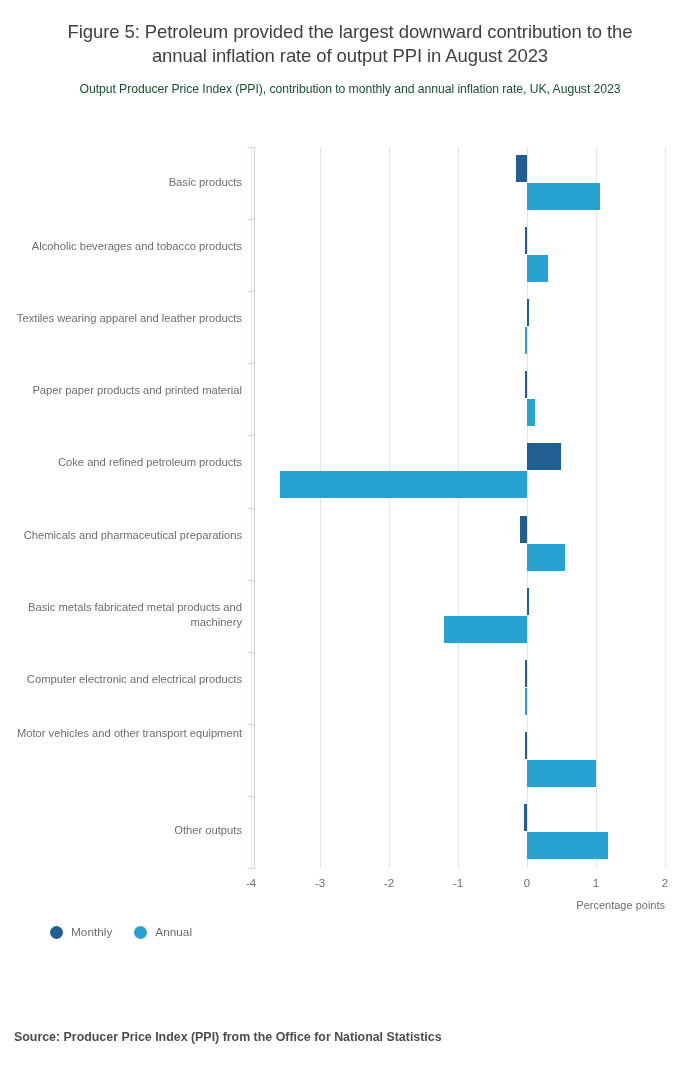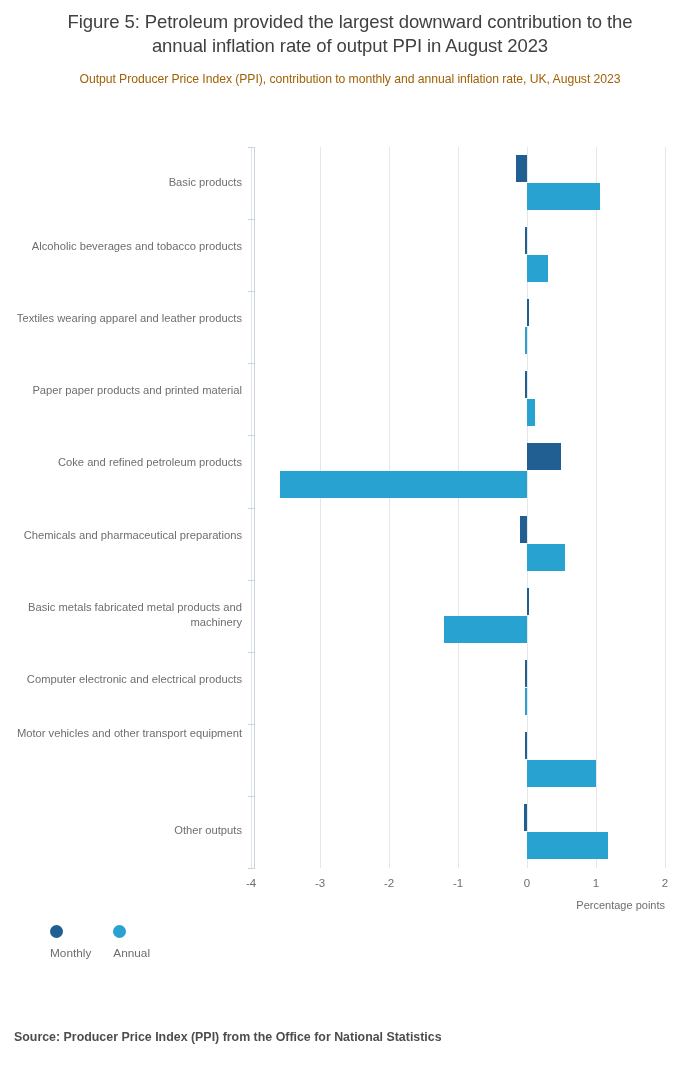--- a/index.html
+++ b/index.html
@@ -14,39 +14,39 @@
     font-family: "Liberation Sans", sans-serif;
     color: #4d4d4d;
     overflow: hidden;
   }
 
   
   .fig-header {
     position: absolute;
     top: 0; left: 0;
     width: 700px;
-    padding-top: 10px;
+    padding-top: 20px;
     box-sizing: border-box;
   }
   .fig-title {
     font-size: 18.5px;
     line-height: 24px;
     color: #414042;
     text-align: center;
     font-weight: 400;
     margin: 0 auto;
     width: 620px;
     letter-spacing: -0.1px;
   }
   .fig-subtitle {
     margin: 14px auto 0 auto;
     width: 640px;
     text-align: center;
     font-size: 12.2px;
-    color: #a16207;
+    color: #14532d;
     font-weight: 400;
     letter-spacing: -0.05px;
   }
 
   
   .chart-area {
     position: absolute;
     left: 0;
     top: 0;
     width: 700px;
@@ -127,22 +127,22 @@
   .legend {
     position: absolute;
     top: 925px;
     left: 50px;
     display: flex;
     align-items: center;
     gap: 22px;
   }
   .legend-item {
     display: flex;
+    align-items: center;
     gap: 8px;
-    flex-direction: column;
   }
   .legend-dot {
     width: 13px;
     height: 13px;
     border-radius: 50%;
     display: inline-block;
   }
   .legend-label {
     font-size: 11.8px;
     color: #6d6e71;

